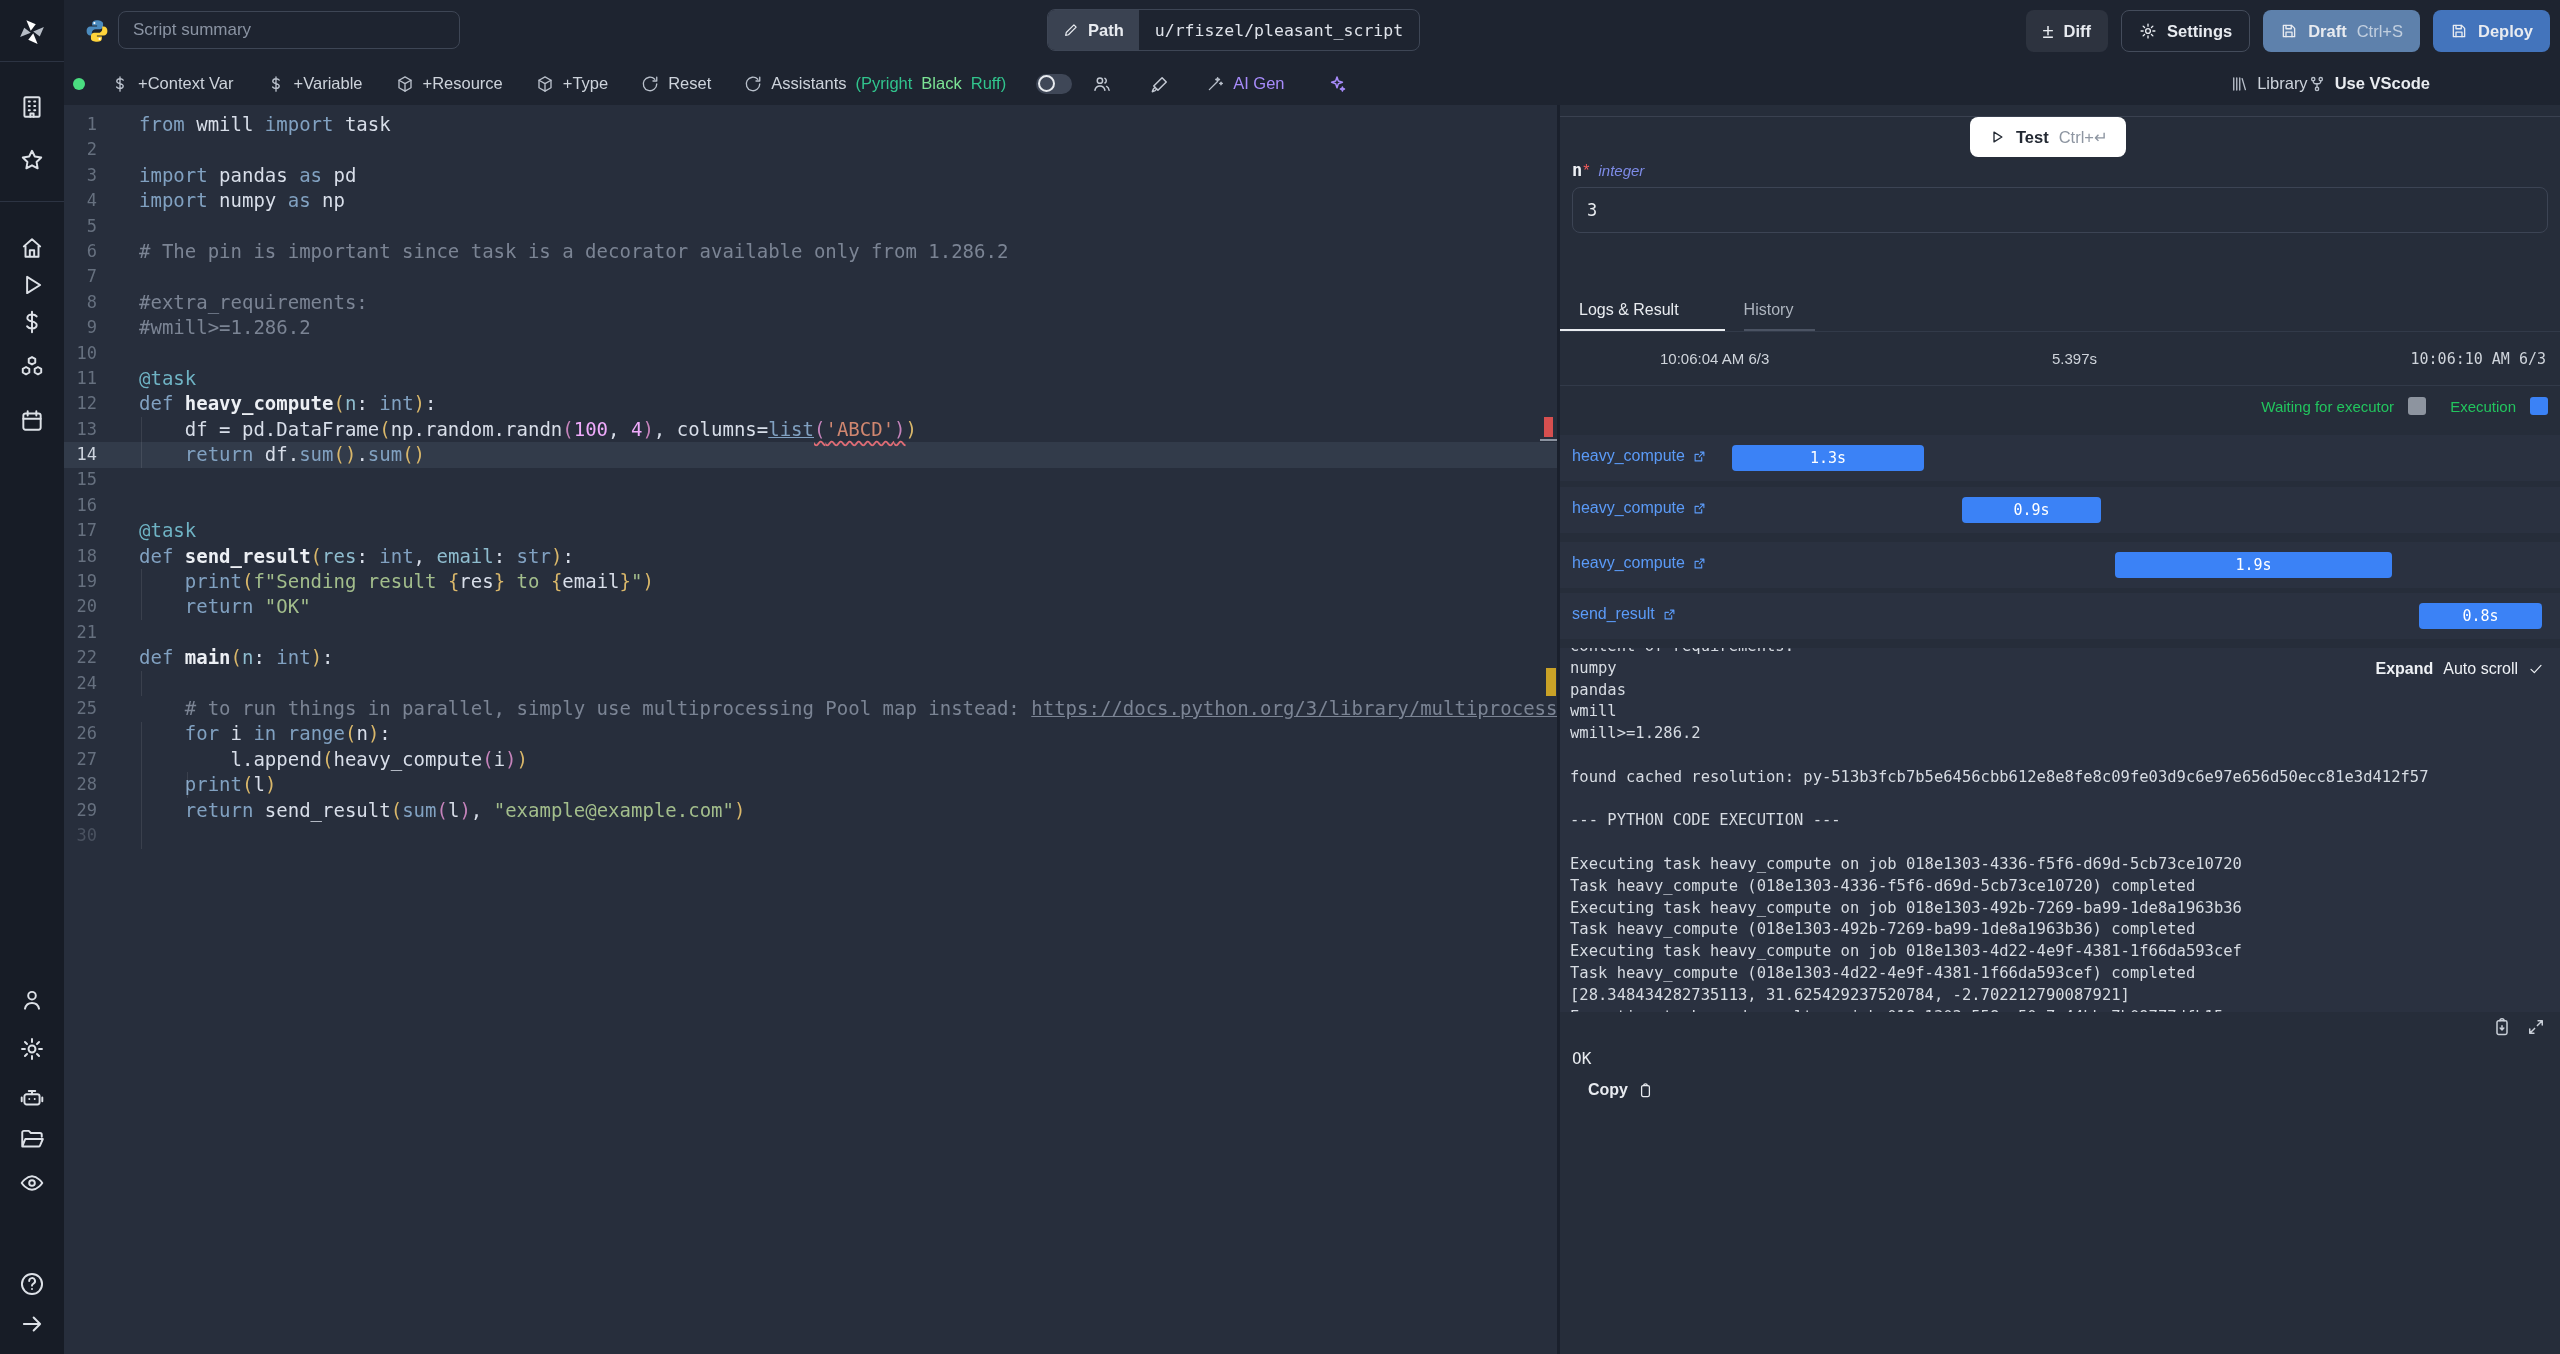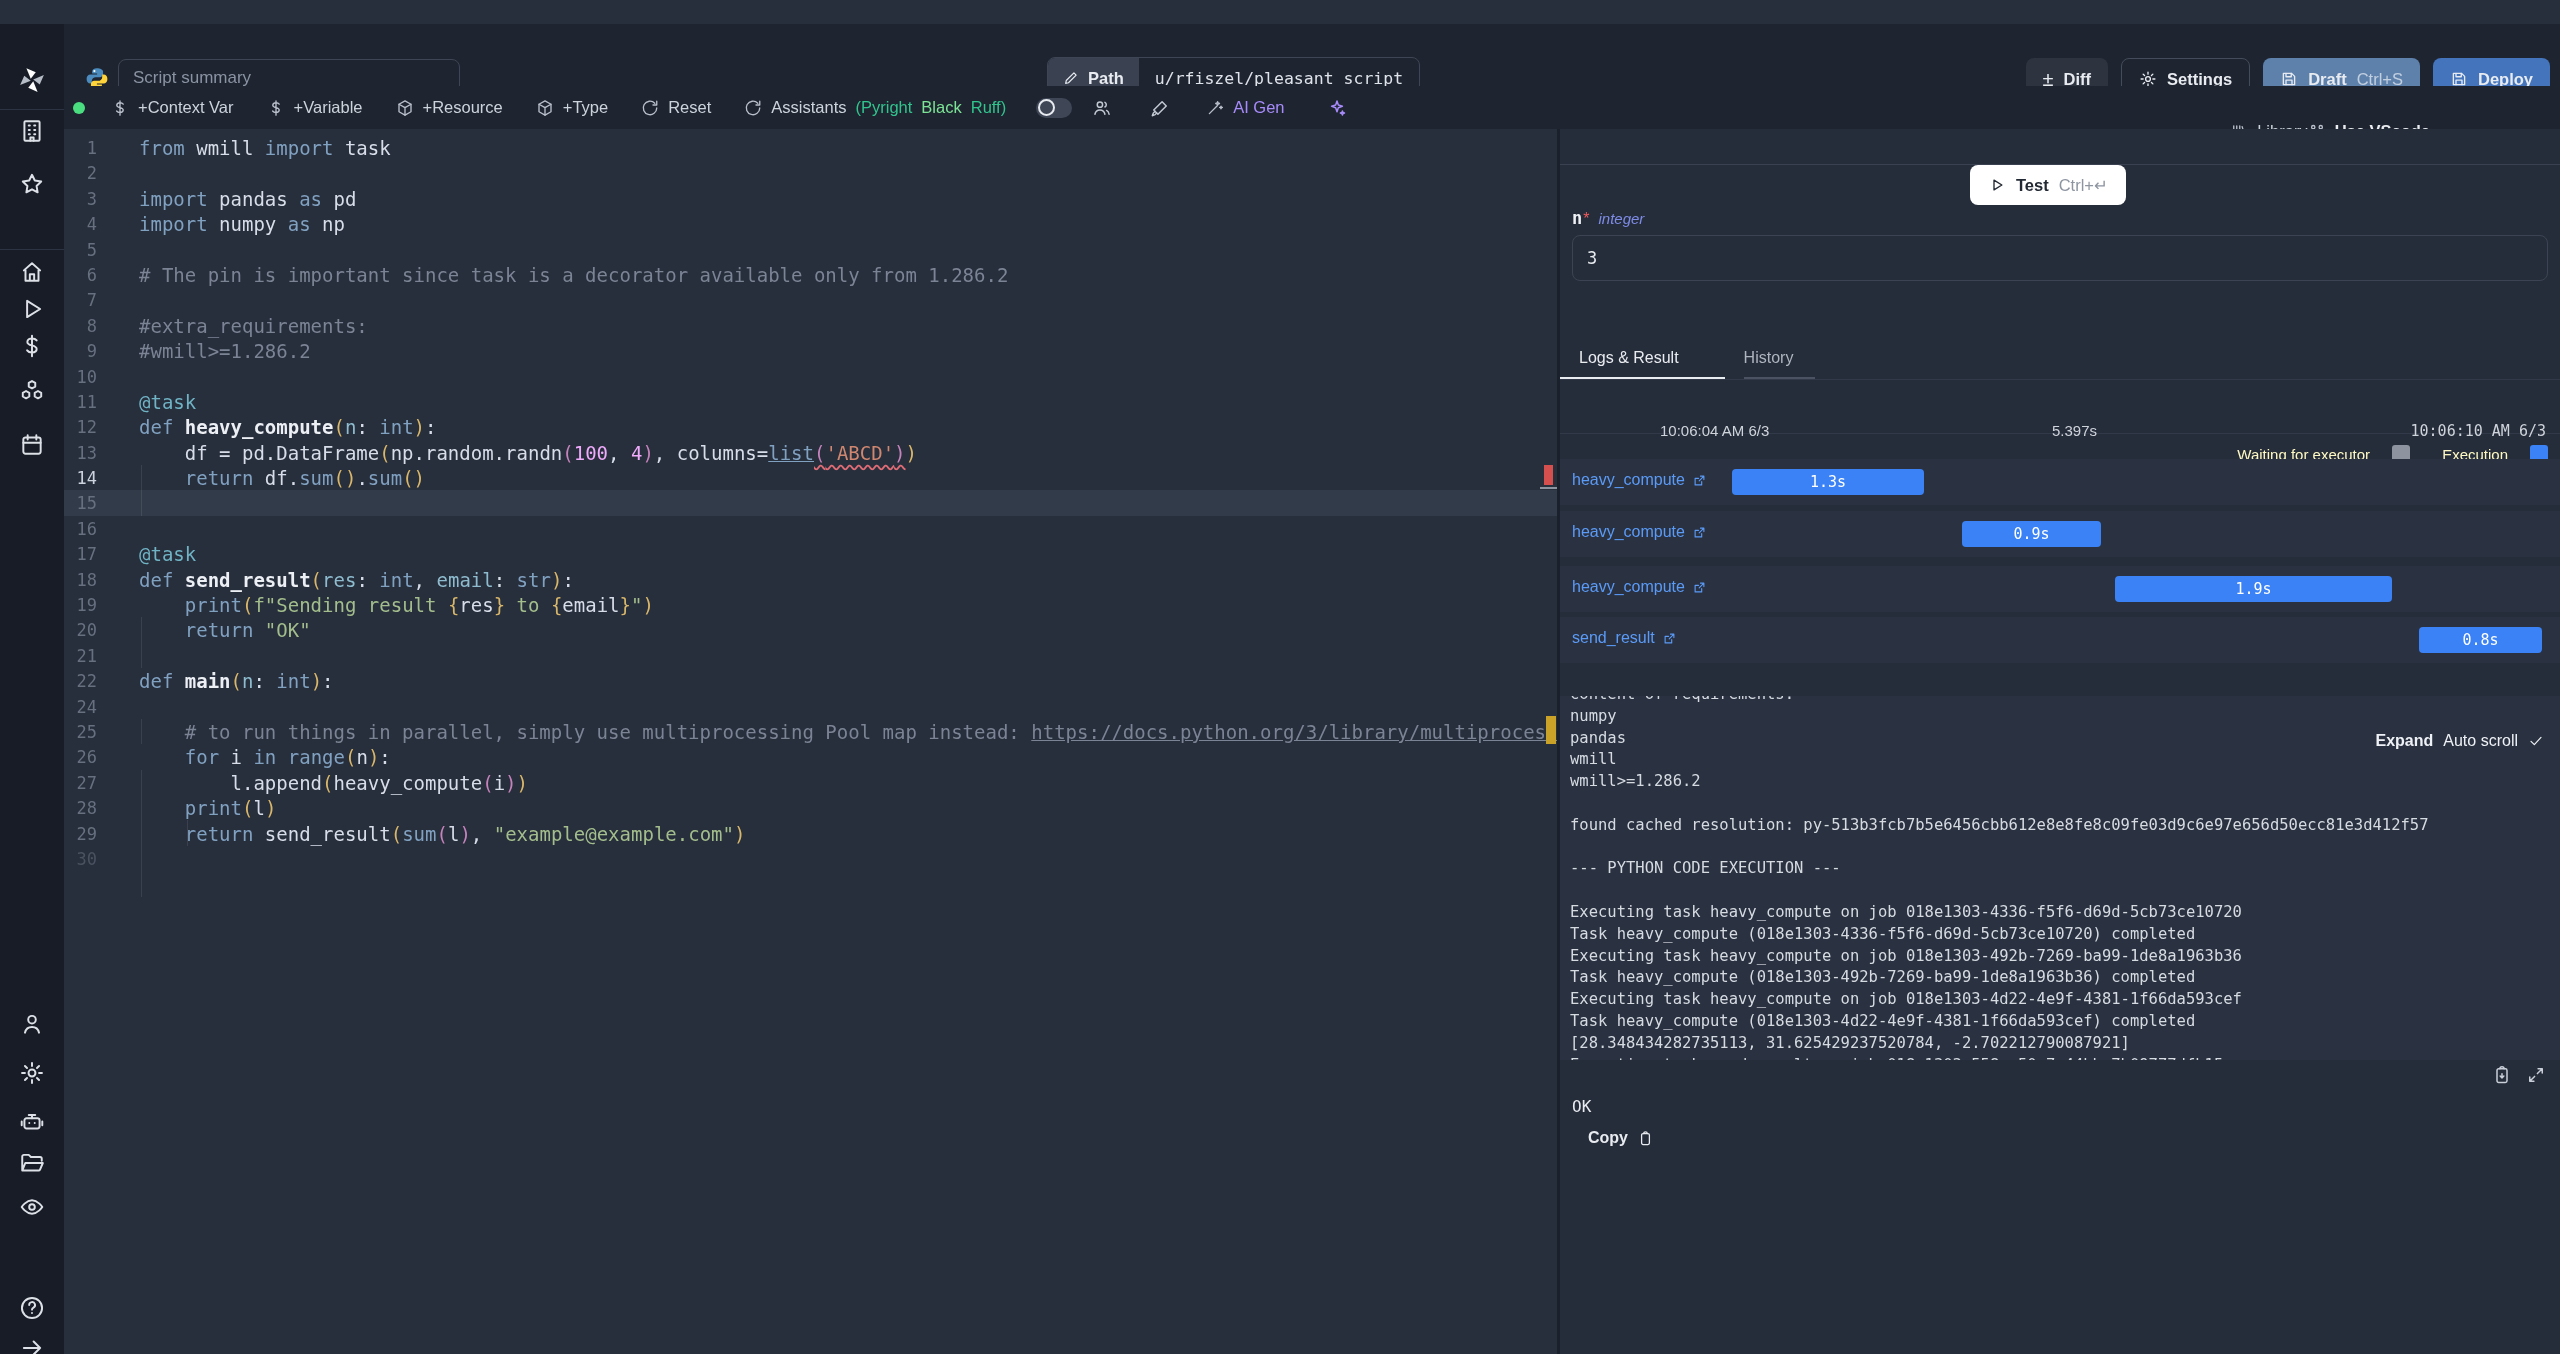--- a/index.html
+++ b/index.html
@@ -1,18 +1,18 @@
 <!DOCTYPE html>
 <html><head>
 <meta charset="utf-8">
 <style>
   html,body{margin:0;padding:0;background:#10141c;}
   .app{position:relative;width:2560px;height:1354px;background:#272e3c;overflow:hidden;
        font-family:"Liberation Sans",sans-serif;color:#dfe3ea;}
-  .abs{position:absolute;margin-top:24px;}
+  .abs{position:absolute;}
   .mono{font-family:"DejaVu Sans Mono",monospace;}
   .ic{display:inline-flex;align-items:center;justify-content:center;flex:none;}
   .ic svg{width:100%;height:100%;}
   .s15{width:15px;height:15px}.s16{width:16px;height:16px}.s17{width:17px;height:17px}
   .s18{width:18px;height:18px}.s20{width:20px;height:20px}
   .s26{width:26px;height:26px}.s30{width:30px;height:30px}
 
   
   .sidebar{left:0;top:0;width:64px;height:1354px;background:#171c26;color:#e3e7ec;}
   .sb-div{left:0;width:64px;height:1px;background:#2c3342;}
@@ -82,21 +82,21 @@
   .arg-type{font-style:italic;font-size:15px;color:#7e8ce8;margin-left:9px;}
   .arg-input{background:transparent;border:1px solid #3c4454;border-radius:8px;color:#e8ebef;
        font-size:17px;font-family:"DejaVu Sans Mono",monospace;padding:0 14px;outline:none;}
   .tabs{display:flex;border-bottom:1px solid #323a49;}
   .tab{padding:6px 0 10px 0;margin:0 0 0 19px;font-size:16px;color:#aeb5bf;cursor:pointer;
        border-bottom:2px solid transparent;}
   .tab:first-child{margin-left:19px;padding-right:46px;margin-left:0;padding-left:19px;
        border-bottom:2px solid #e9ecf0;color:#e9ecf0;}
   .tab.t2{border-bottom:2px solid #4b5363;padding-right:22px;}
   .ts-row{border-bottom:1px solid #323a49;font-size:15px;color:#cfd4db;}
-  .legend{display:flex;align-items:center;gap:22px;font-size:15px;color:#fef9c3;}
+  .legend{display:flex;align-items:center;gap:14px;font-size:15px;color:#22c55e;}
   .sw{width:18px;height:18px;border-radius:3px;display:inline-block;}
   .t-row{position:absolute;left:0;width:1000px;height:46px;background:#2a3140;}
   .task-link{position:absolute;left:12px;top:12px;display:flex;align-items:center;gap:7px;
        color:#5b9bf8;font-size:16px;cursor:pointer;text-decoration:none;}
   .t-bar{position:absolute;top:10px;height:26px;background:#3b82f6;border-radius:4px;
        display:flex;align-items:center;justify-content:center;color:#fff;
        font-family:"DejaVu Sans Mono",monospace;font-size:15px;}
   .log{background:#2a3140;overflow:hidden;}
   .log-line{font-family:"DejaVu Sans Mono",monospace;font-size:15.5px;line-height:21.8px;
        color:#d6dbe2;white-space:pre;padding-left:10px;min-height:21.8px;}

